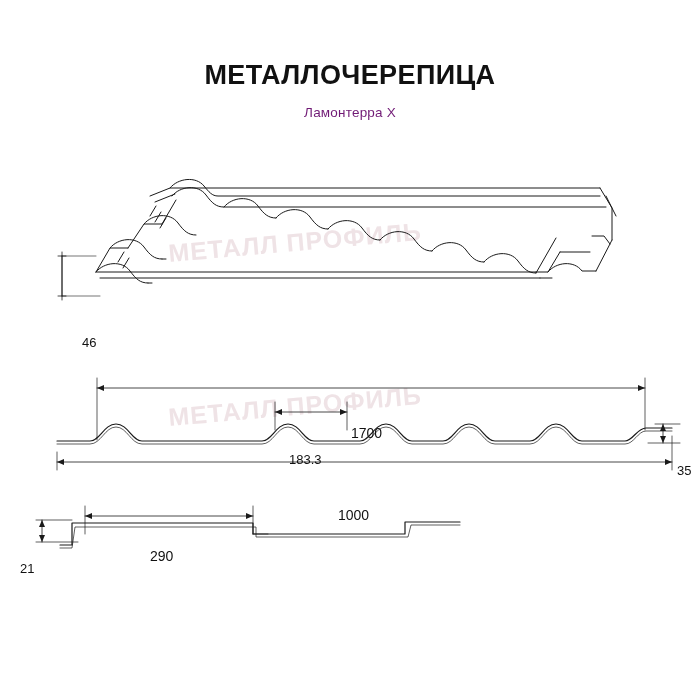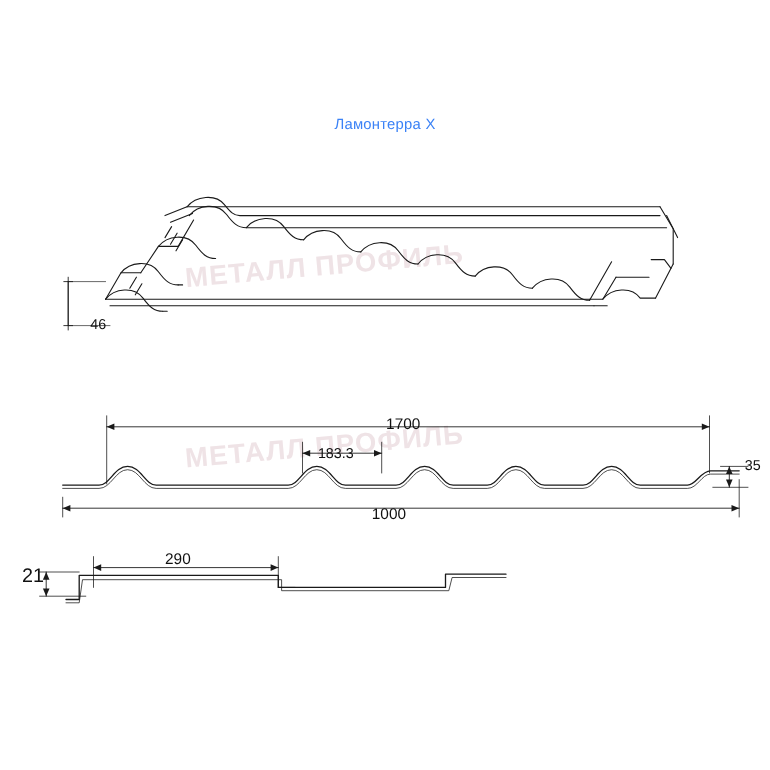--- a/index.html
+++ b/index.html
@@ -30,21 +30,21 @@
     letter-spacing: 0.4px;
     color: #111111;
   }
   .subtitle {
     position: absolute;
     left: 0;
     top: 105px;
     width: 700px;
     text-align: center;
     font-size: 13.5px;
-    color: #3b82f6;
+    color: #701a75;
     letter-spacing: 0.2px;
   }
   .drawing {
     position: absolute;
     left: 0;
     top: 0;
     width: 700px;
     height: 700px;
   }
   .wm {
@@ -67,27 +67,29 @@
     top: 392px;
     font-size: 25px;
     transform: rotate(-5deg);
     letter-spacing: 1px;
   }
   .dimtext {
     position: absolute;
     font-size: 13px;
     color: #111111;
     font-family: "Liberation Sans", sans-serif;
+    margin-top: 48px;
   }
 </style>
 </head>
 <body>
 
 <div class="page">
 
+  <div class="title">МЕТАЛЛОЧЕРЕПИЦА</div>
   <div class="subtitle">Ламонтерра X</div>
 
   <div class="wm wm1">МЕТАЛЛ ПРОФИЛЬ</div>
   <div class="wm wm2">МЕТАЛЛ ПРОФИЛЬ</div>
 
   <svg class="drawing" viewBox="0 0 700 700">
     <g fill="none" stroke="#1a1a1a" stroke-width="1" stroke-linejoin="round" stroke-linecap="round">
 
       <g>
 
@@ -229,15 +231,15 @@
 
     </g>
   </svg>
 
   <div class="dimtext" style="left:82px; top:287px;">46</div>
   <div class="dimtext" style="left:351px; top:377px; font-size:14px;">1700</div>
   <div class="dimtext" style="left:289px; top:404px; font-size:13px;">183.3</div>
   <div class="dimtext" style="left:677px; top:415px; font-size:13px;">35</div>
   <div class="dimtext" style="left:338px; top:459px; font-size:14px;">1000</div>
   <div class="dimtext" style="left:150px; top:500px; font-size:14px;">290</div>
-  <div class="dimtext" style="left:20px; top:513px; font-size:18px;">21</div>
+  <div class="dimtext" style="left:20px; top:513px; font-size:13px;">21</div>
 
 </div>
 
 </body></html>

